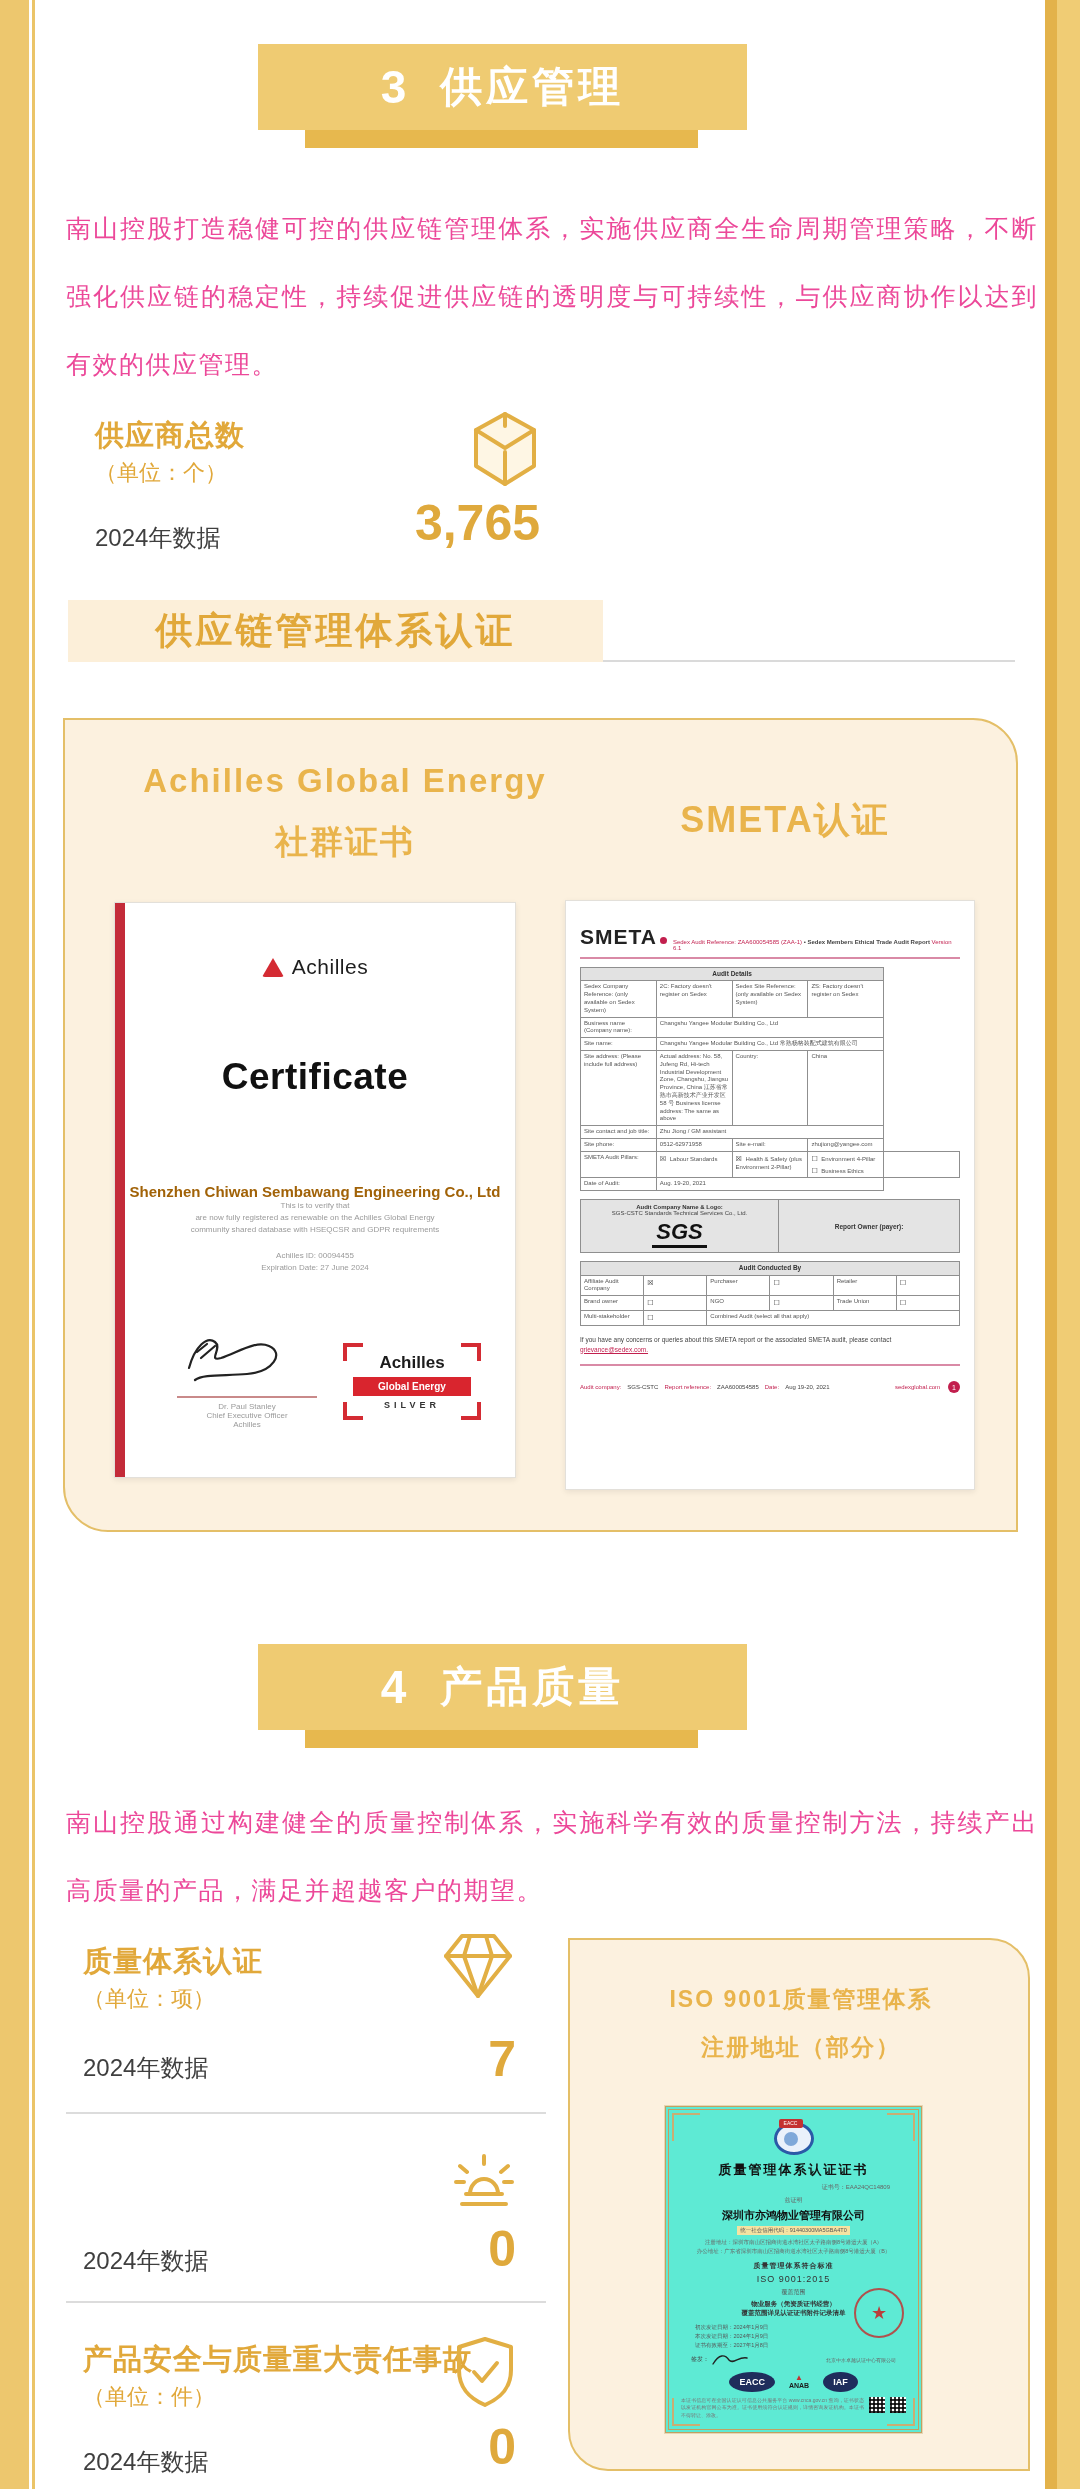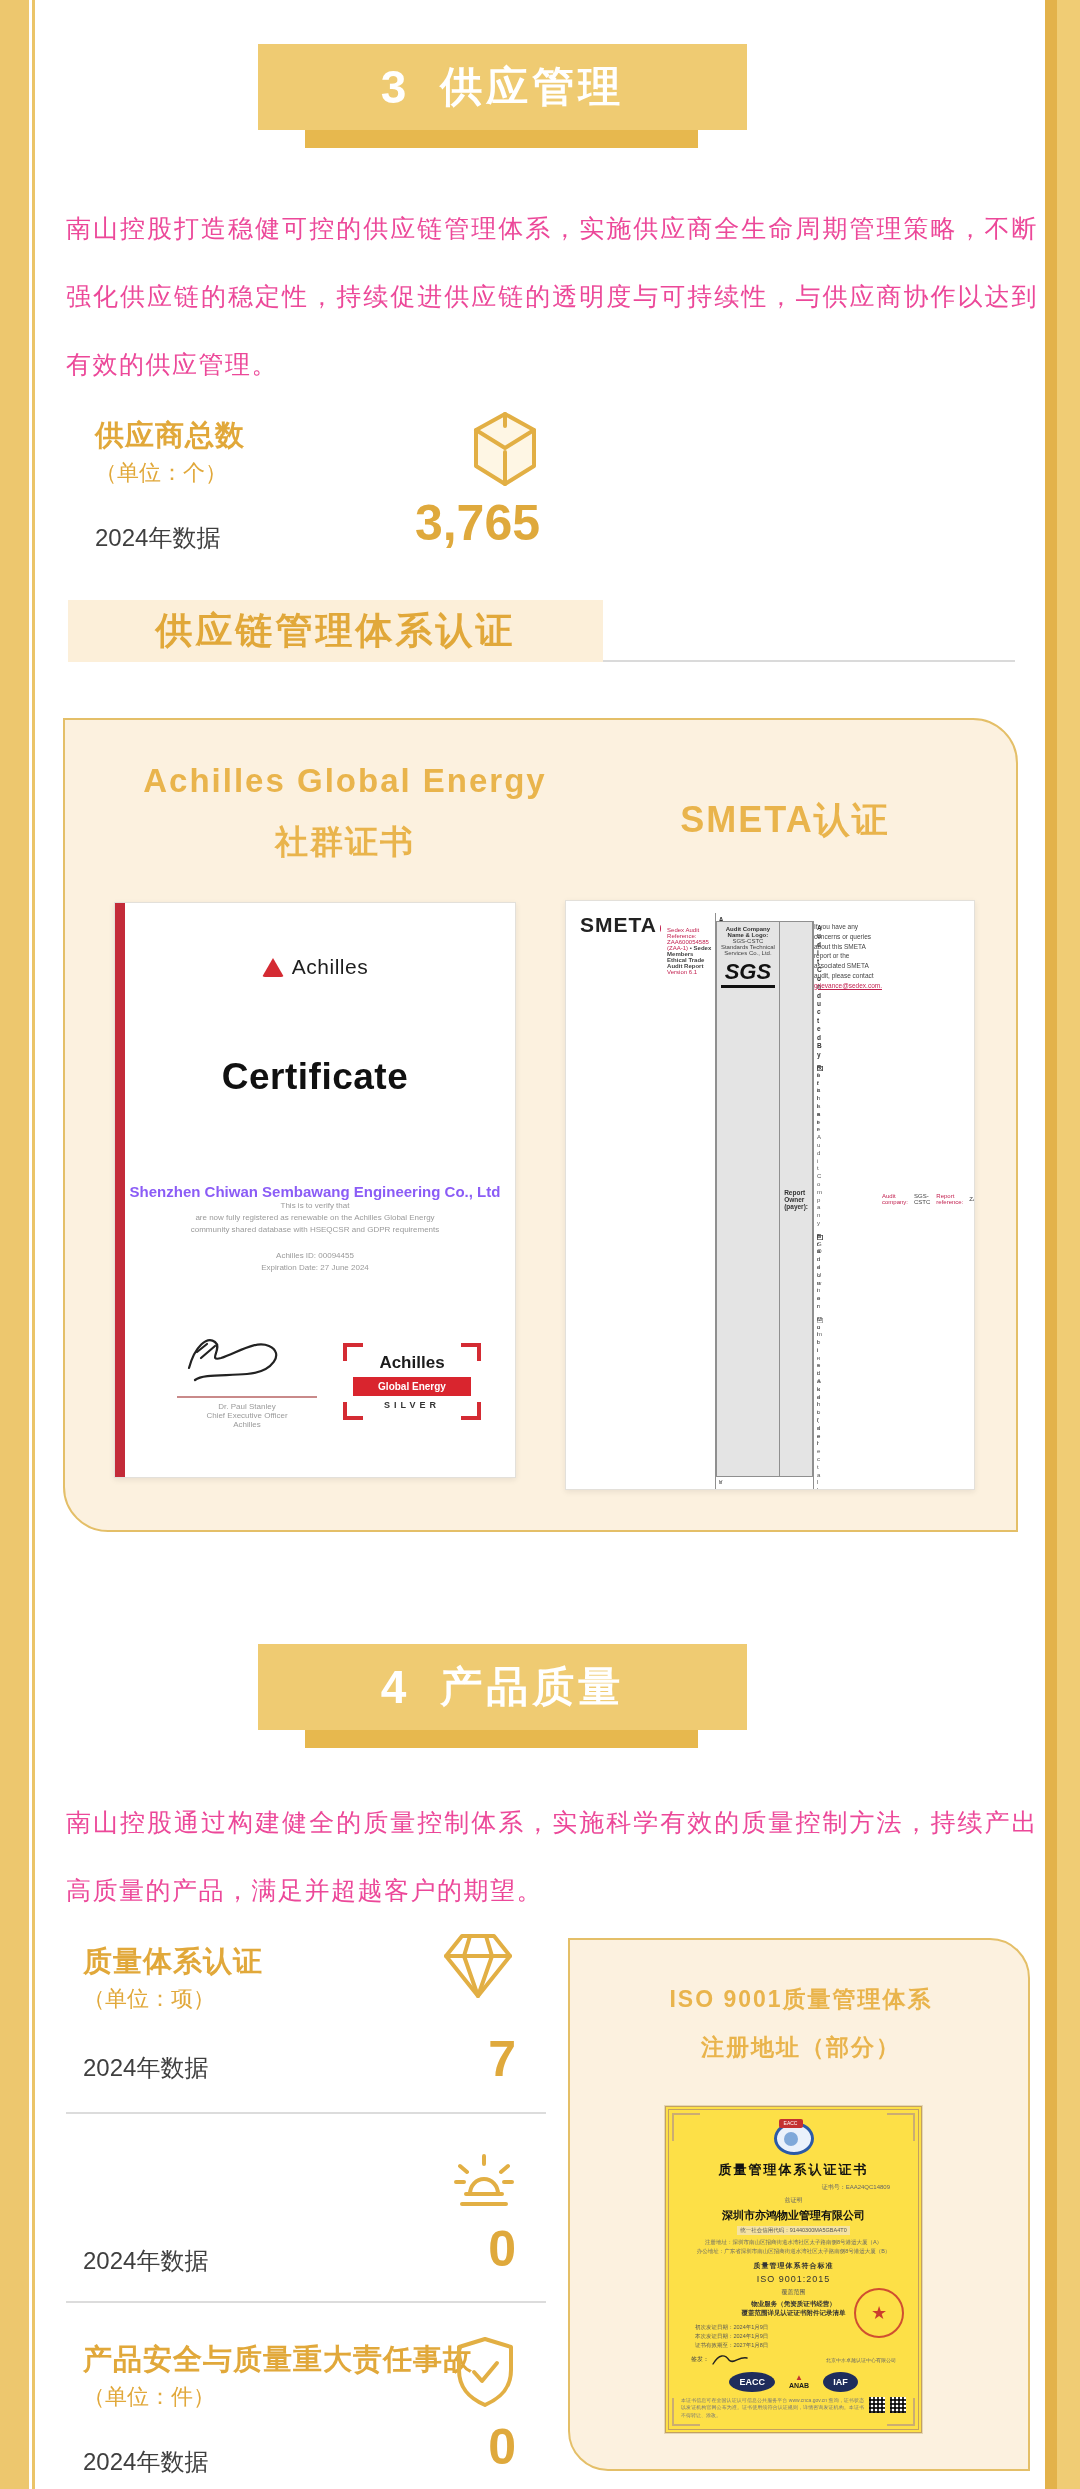--- a/index.html
+++ b/index.html
@@ -32,33 +32,33 @@
   .card{background:#FCF1DF;border:2px solid #E4BF68;border-radius:0 45px 0 45px;box-sizing:border-box;}
   .card-title{font-size:33px;font-weight:bold;color:#E9B44C;text-align:center;letter-spacing:2px;}
   .cert-sheet{background:#fff;border:1px solid #E3E0DA;box-shadow:0 2px 6px rgba(0,0,0,.08);box-sizing:border-box;}
   
   .ach-stripe{left:0;top:0;width:10px;height:100%;background:#C32B39;}
   .ach-logo-row{display:flex;align-items:center;justify-content:center;gap:8px;}
   .ach-tri{width:0;height:0;border-left:11px solid transparent;border-right:11px solid transparent;border-bottom:19px solid #D42B33;border-radius:3px;}
   .ach-logo-text{font-size:21px;color:#1E1E1E;letter-spacing:.5px;}
   .ach-big{font-size:37px;line-height:44px;font-weight:bold;color:#111;text-align:center;letter-spacing:.5px;}
   .tiny-gray{font-size:8px;color:#9a9a9a;text-align:center;}
-  .ach-company{font-size:15px;font-weight:bold;color:#8b5cf6;text-align:center;}
+  .ach-company{font-size:15px;font-weight:bold;color:#a16207;text-align:center;}
   .sig-line{height:2px;background:#C98A8A;}
   .badge{border:0;width:126px;text-align:center;padding:10px 6px;position:relative;}
   .badge .ck{position:absolute;width:16px;height:14px;border:0 solid #D42B33;}
   .badge .tl{left:0;top:0;border-left-width:4px;border-top-width:4px;}
   .badge .tr{right:0;top:0;border-right-width:4px;border-top-width:4px;}
   .badge .bl{left:0;bottom:0;border-left-width:4px;border-bottom-width:4px;}
   .badge .br{right:0;bottom:0;border-right-width:4px;border-bottom-width:4px;}
   .badge .b-name{font-size:17px;font-weight:bold;color:#1c1c1c;}
   .badge .b-bar{margin:4px 4px;background:#D9252E;color:#fff;font-size:10px;font-weight:bold;padding:4px 0;}
   .badge .b-tier{font-size:9px;letter-spacing:4px;color:#333;font-weight:bold;}
   
-  .smeta-wrap{padding:12px 14px;display:flex;overflow:hidden;height:100%;box-sizing:border-box;}
+  .smeta-wrap{padding:24px 14px;display:flex;flex-direction:column;overflow:hidden;height:100%;box-sizing:border-box;}
   .smeta-head{display:flex;align-items:baseline;gap:6px;}
   .smeta-logo{font-size:21px;font-weight:bold;color:#222;letter-spacing:1px;}
   .smeta-dot{width:7px;height:7px;border-radius:50%;background:#C21F4E;display:inline-block;margin-left:-3px;}
   .smeta-headline{font-size:6px;color:#C21F4E;}
   .smeta-headline .dk{color:#444;font-weight:bold;}
   .smeta-rule{height:2px;background:#D98AA6;margin:6px 0 8px 0;}
   table.smeta{width:100%;border-collapse:collapse;table-layout:fixed;}
   table.smeta td,table.smeta th{border:1px solid #8f8f8f;font-size:6px;line-height:1.3;color:#555;
         padding:2px 3px;vertical-align:top;text-align:left;font-weight:normal;word-wrap:break-word;}
   table.smeta th.hdr{background:#E2E2E2;text-align:center;font-weight:bold;color:#333;font-size:6.5px;}
@@ -73,21 +73,21 @@
   .smeta-note{font-size:6.5px;color:#444;margin-top:9px;line-height:1.5;}
   .smeta-note a{color:#C21F4E;text-decoration:underline;}
   .smeta-foot{display:flex;align-items:center;gap:6px;margin-top:7px;font-size:6px;color:#C21F4E;}
   .smeta-foot .dk{color:#444;}
   .pgdot{width:12px;height:12px;border-radius:50%;background:#C21F4E;color:#fff;font-size:7px;display:flex;
          align-items:center;justify-content:center;margin-left:auto;}
   
   .divider{height:2px;background:#DCDCDC;}
   .iso-title{font-size:23px;font-weight:bold;color:#E9B44C;text-align:center;letter-spacing:2px;}
   
-  .iso-sheet{background:#fde047;border:4px double #C3A061;outline:1px solid #E5D7B4;box-sizing:border-box;
+  .iso-sheet{background:#5eead4;border:4px double #C3A061;outline:1px solid #E5D7B4;box-sizing:border-box;
              display:flex;flex-direction:column;align-items:center;padding:10px 12px;overflow:hidden;position:relative;}
   .iso-corner{position:absolute;width:26px;height:26px;border:2px solid #CBAD72;}
   .iso-corner.c1{left:3px;top:3px;border-right:0;border-bottom:0;}
   .iso-corner.c2{right:3px;top:3px;border-left:0;border-bottom:0;}
   .iso-corner.c3{left:3px;bottom:3px;border-right:0;border-top:0;}
   .iso-corner.c4{right:3px;bottom:3px;border-left:0;border-top:0;}
   .cacc{width:34px;height:34px;border-radius:50%;border:3px solid #2B5AA7;background:#EAF1FB;position:relative;margin-top:2px;}
   .cacc .globe{position:absolute;left:7px;top:7px;width:14px;height:14px;border-radius:50%;background:#7FA8D9;}
   .cacc .ribbon{position:absolute;left:2px;top:-6px;width:24px;height:9px;background:#C43131;border-radius:2px;
                 color:#fff;font-size:5px;text-align:center;line-height:9px;}

